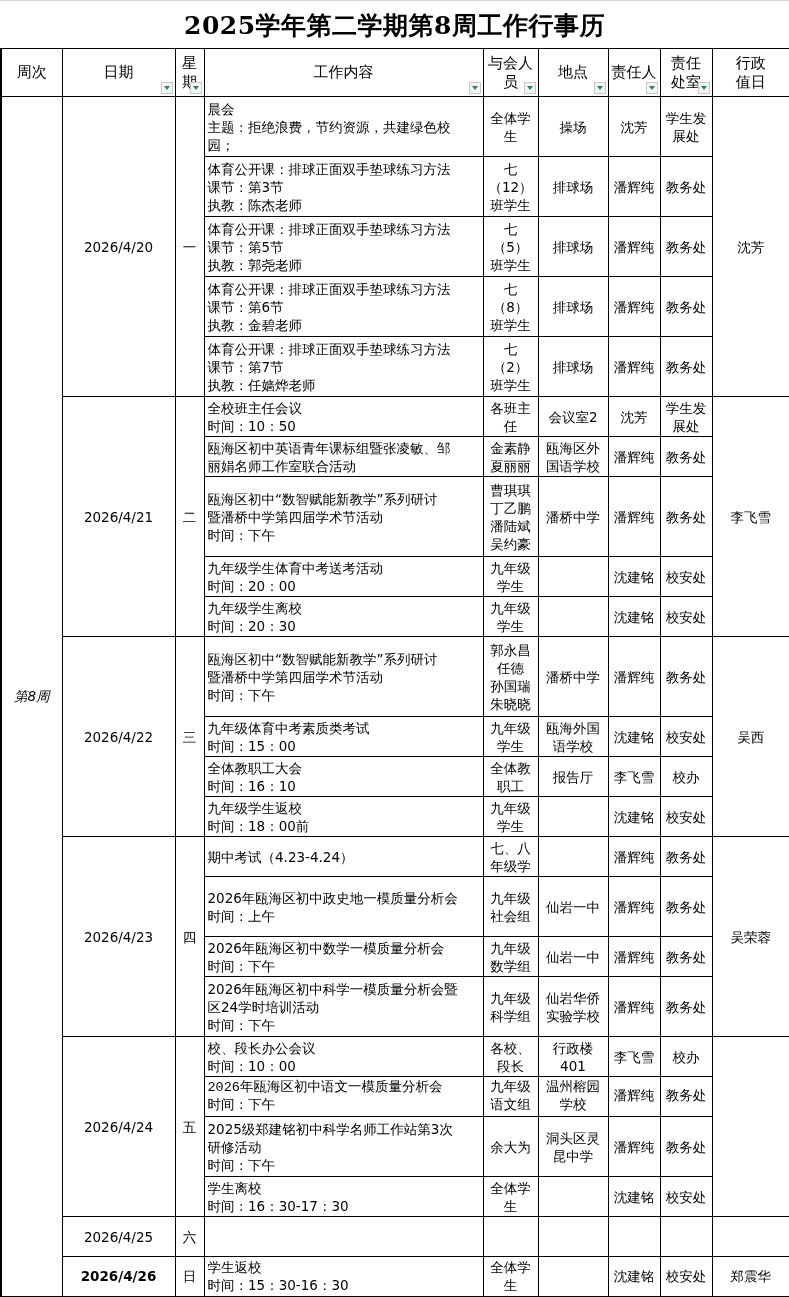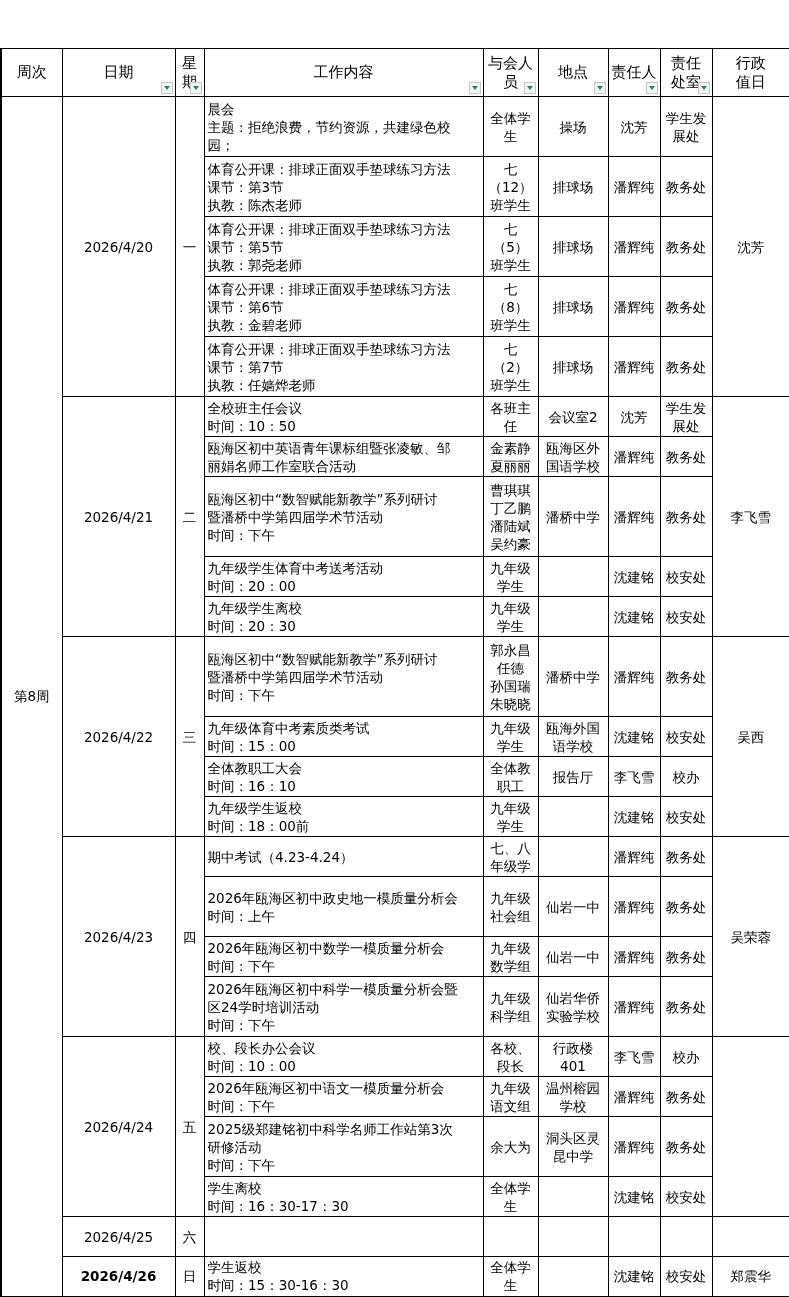--- a/index.html
+++ b/index.html
@@ -16,39 +16,40 @@
     border-collapse: collapse; table-layout: fixed; width: 789px;
   }
   table.cal td, table.cal th {
     border: 1px solid #000; padding: 0; font-weight: normal;
     font-size: 13.5px; line-height: 18px; vertical-align: middle; text-align: center;
     overflow: hidden; word-break: break-all;
   }
   table.cal th { font-size: 15px; line-height: 19px; position: relative; height: 47px; }
   table.cal td.content { text-align: left; padding-left: 3px; white-space: pre-line; }
   table.cal td.multiline { white-space: pre-line; }
-  table.cal td.wk { font-size: 13.5px; }
+  table.cal td.wk { font-size: 13.5px; font-style: italic; }
   .outer { border-left: 2px solid #000 !important; }
   .outer-r { border-right: 2px solid #000 !important; margin-top: 48px; }
   .filter {
     position: absolute; right: 2px; bottom: 2px; width: 12px; height: 12px;
     border: 1px solid #c8c8c8; background: #f4f4f4; box-sizing: border-box;
     display: flex; align-items: center; justify-content: center;
   }
   .filter::after {
     content: ""; width: 0; height: 0;
     border-left: 3.5px solid transparent; border-right: 3.5px solid transparent;
     border-top: 4px solid #1e8a5a;
   }
   .hdr-text { display: inline-block; white-space: pre-line; }
 </style>
 </head>
 <body>
 
 <div class="sheet">
+  <div class="title">2025学年第二学期第8周工作行事历</div>
 
   <table class="cal">
     <colgroup>
       <col style="width:61px">
         <col style="width:113px">
         <col style="width:29px">
         <col style="width:279px">
       <col style="width:55px">
         <col style="width:70px">
         <col style="width:52px">
@@ -273,21 +274,21 @@
           <td class="content">校、段长办公会议
 时间：10：00</td>
           <td class="multiline">各校、
 段长</td>
           <td class="multiline">行政楼
 401</td>
           <td class="multiline">李飞雪</td>
           <td class="multiline">校办</td>
           <td class="outer-r" rowspan="4"></td>
         </tr>
-        <tr style="height: 40px;">
+        <tr style="height: 40px; font-family: Liberation Mono, monospace;">
           <td class="content">2026年瓯海区初中语文一模质量分析会
 时间：下午</td>
           <td class="multiline">九年级
 语文组</td>
           <td class="multiline">温州榕园
 学校</td>
           <td class="multiline">潘辉纯</td>
           <td class="multiline">教务处</td>
         </tr>
         <tr style="height: 60px;">

